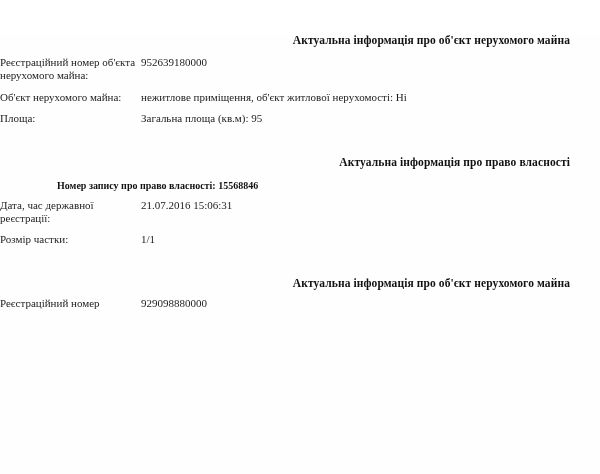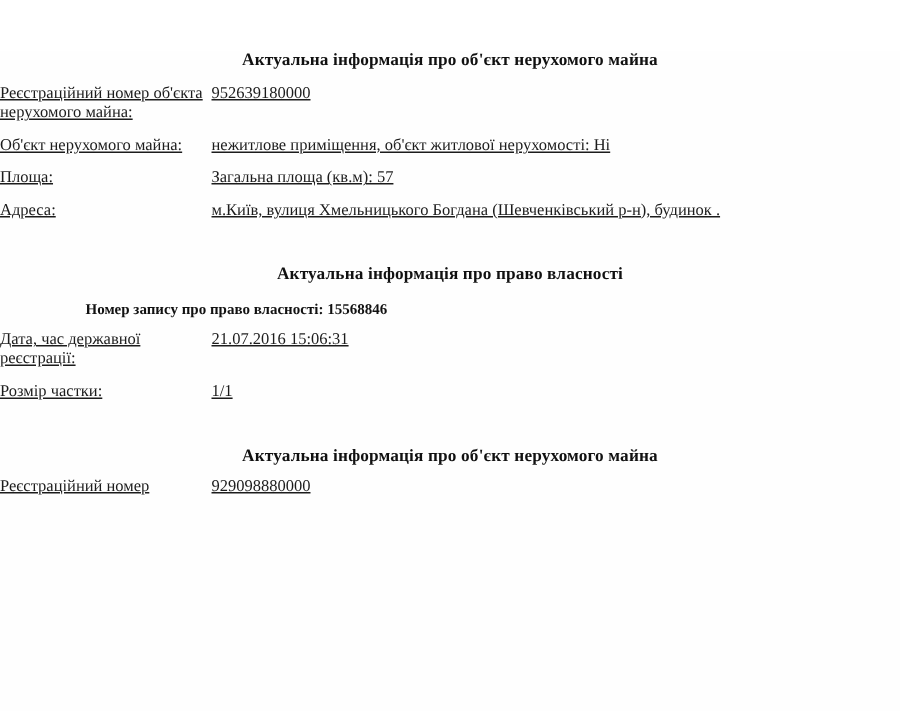--- a/index.html
+++ b/index.html
@@ -17,21 +17,21 @@
   }
   .page {
     position: relative;
     width: 600px;
     height: 474px;
     background: #fefefe;
     padding: 0;
     box-sizing: border-box;
   }
   .section-title {
-    text-align: center;
+    text-align: right;
     font-weight: bold;
     font-size: 11.5px;
     letter-spacing: 0.1px;
     color: #111111;
     padding: 0 30px;
   }
   .title-top       { margin: 34px 0 0 0; }
   .title-ownership { margin: 22px 0 0 0; }
   .title-bottom    { margin: 22px 0 0 0; }
 
@@ -40,21 +40,20 @@
     font-size: 10px;
     color: #111111;
     margin: 12px 0 0 57px;
   }
 
   table.fields {
     border-collapse: collapse;
     margin: 0;
     width: 600px;
     table-layout: fixed;
-    text-decoration: underline;
   }
   table.fields.first { margin-top: 10px; }
   table.fields.second { margin-top: 8px; padding-left: 20px; }
   table.fields.last { margin-top: 8px; }
 
   table.fields td {
     vertical-align: top;
     font-size: 11px;
     line-height: 1.22;
     padding: 0 0 8px 0;
@@ -82,25 +81,21 @@
       <tr>
         <td class="label">Реєстраційний номер об'єкта нерухомого майна:</td>
         <td class="value">952639180000</td>
       </tr>
       <tr>
         <td class="label">Об'єкт нерухомого майна:</td>
         <td class="value">нежитлове приміщення, об'єкт житлової нерухомості: Ні</td>
       </tr>
       <tr>
         <td class="label">Площа:</td>
-        <td class="value">Загальна площа (кв.м): 57</td>
-      </tr>
-      <tr>
-        <td class="label">Адреса:</td>
-        <td class="value">м.Київ, вулиця Хмельницького Богдана (Шевченківський р-н), будинок .</td>
+        <td class="value">Загальна площа (кв.м): 95</td>
       </tr>
     </tbody>
   </table>
 
   <div class="section-title title-ownership">Актуальна інформація про право власності</div>
 
   <div class="record-number">Номер запису про право власності: 15568846</div>
 
   <table class="fields second">
     <tbody>

